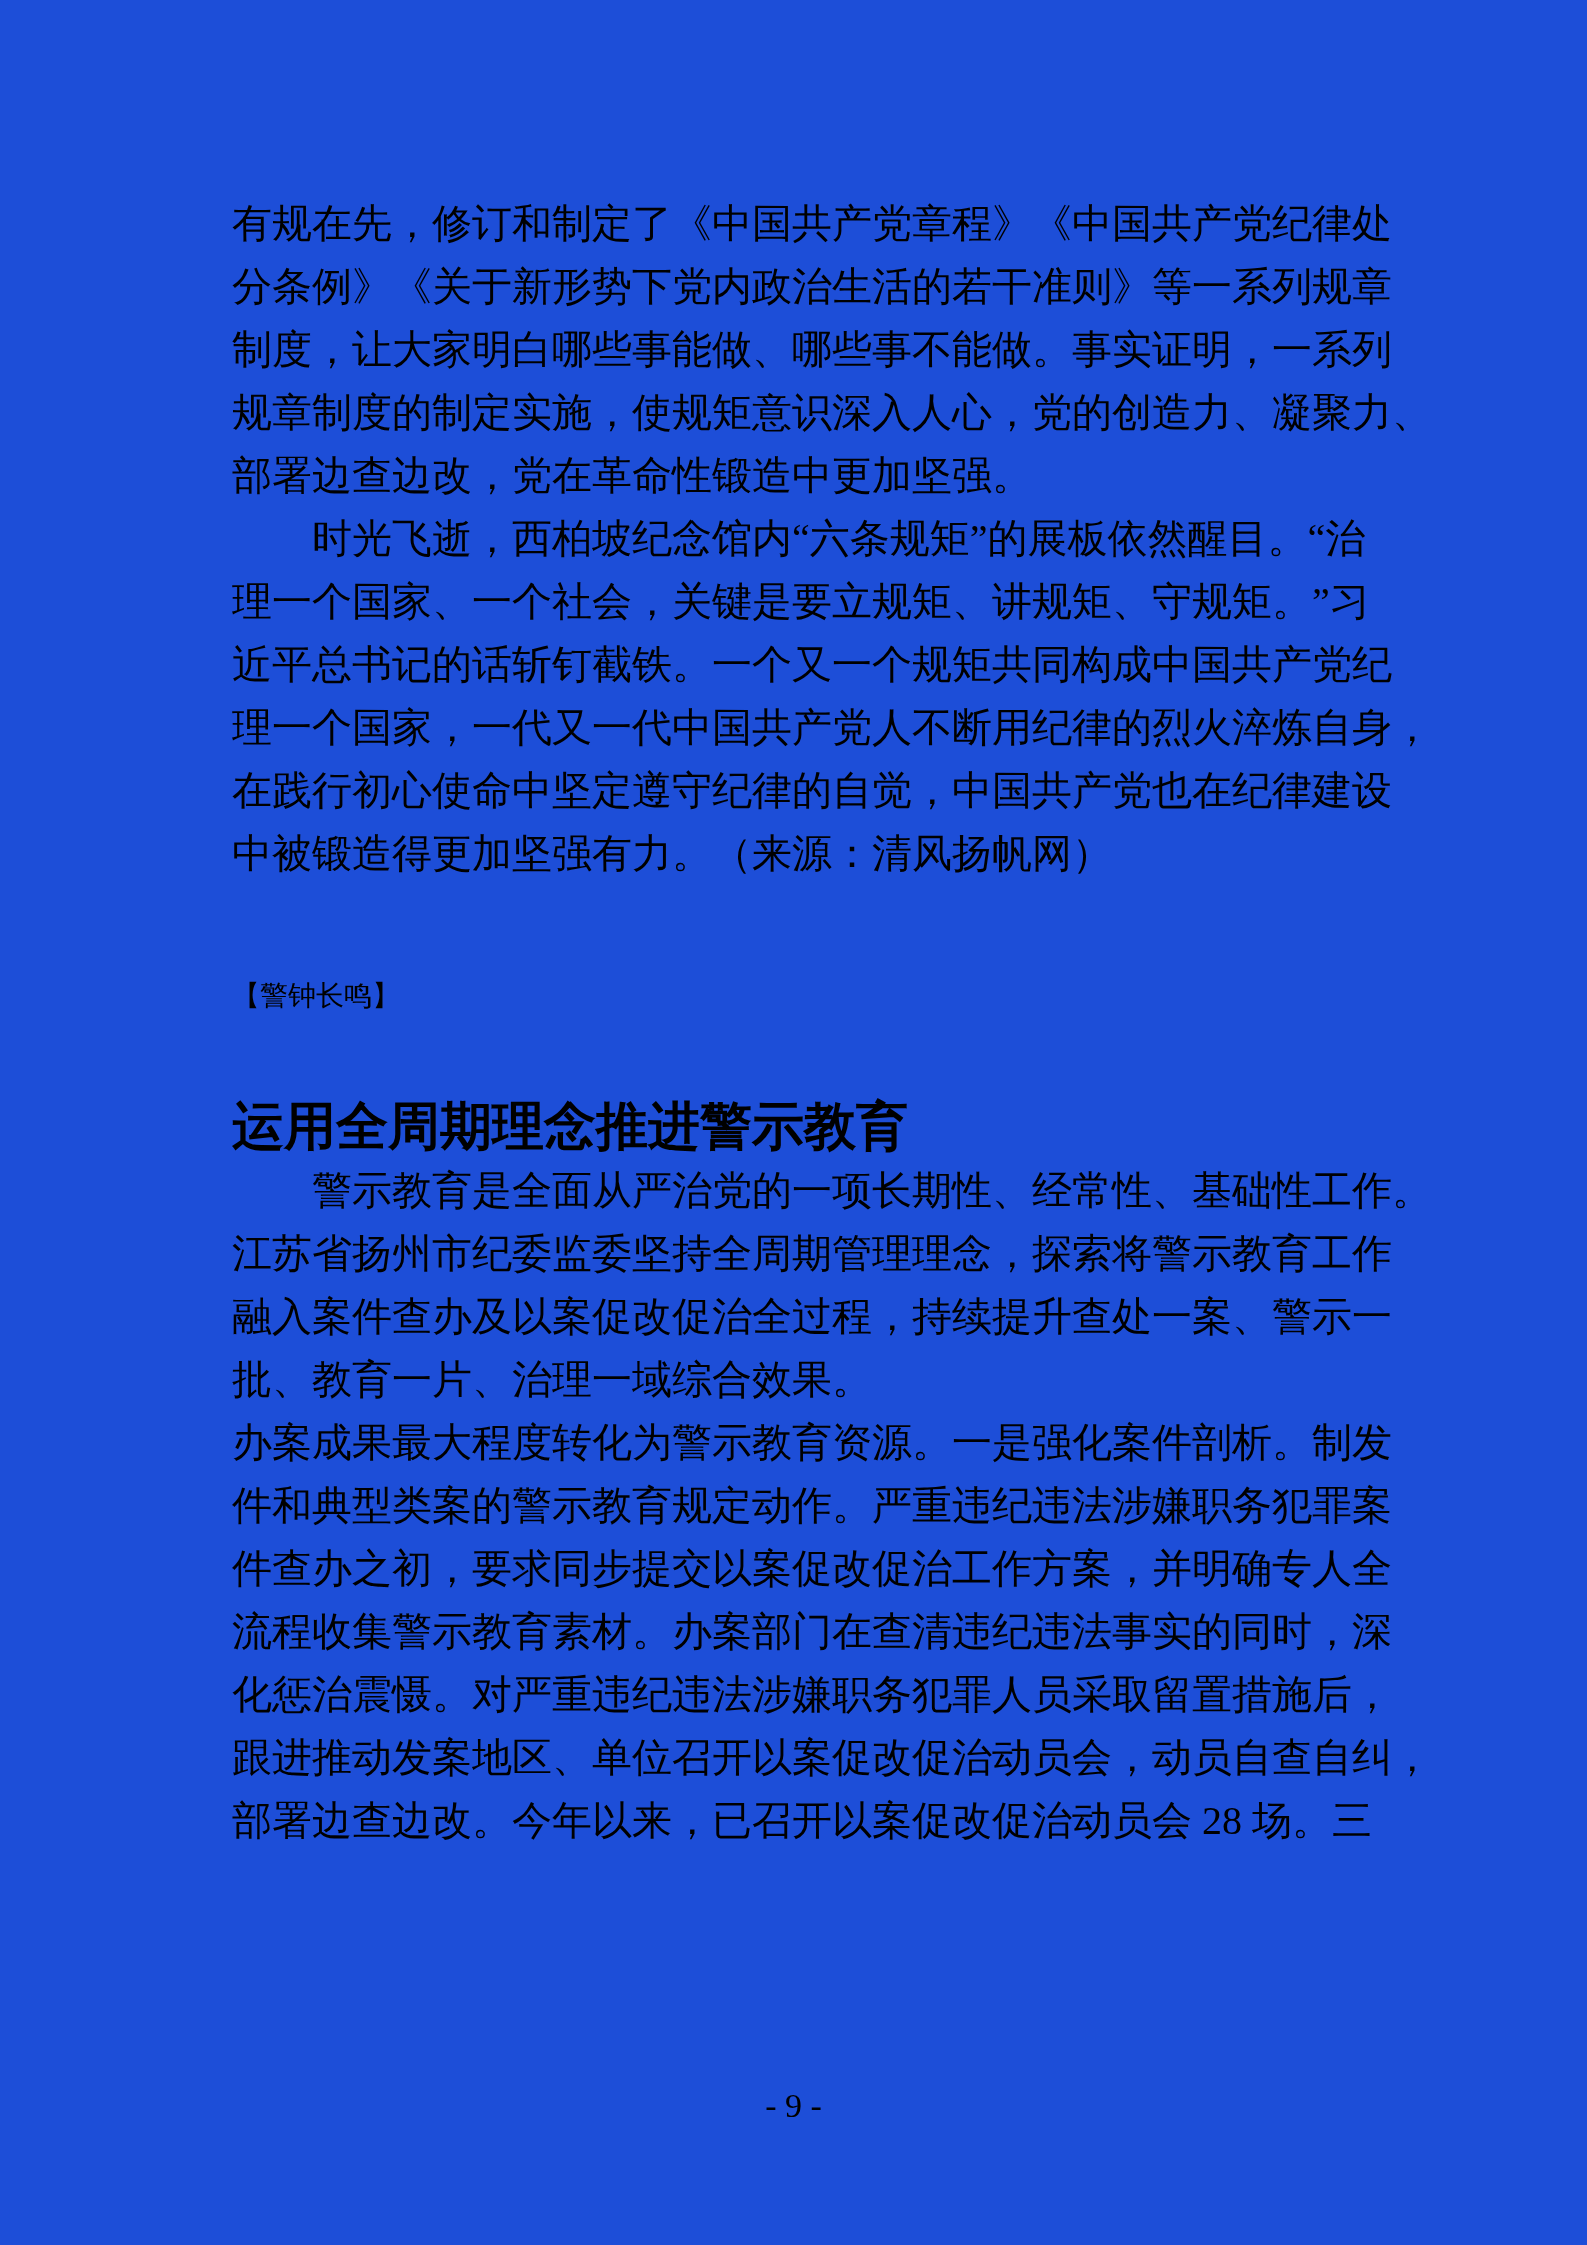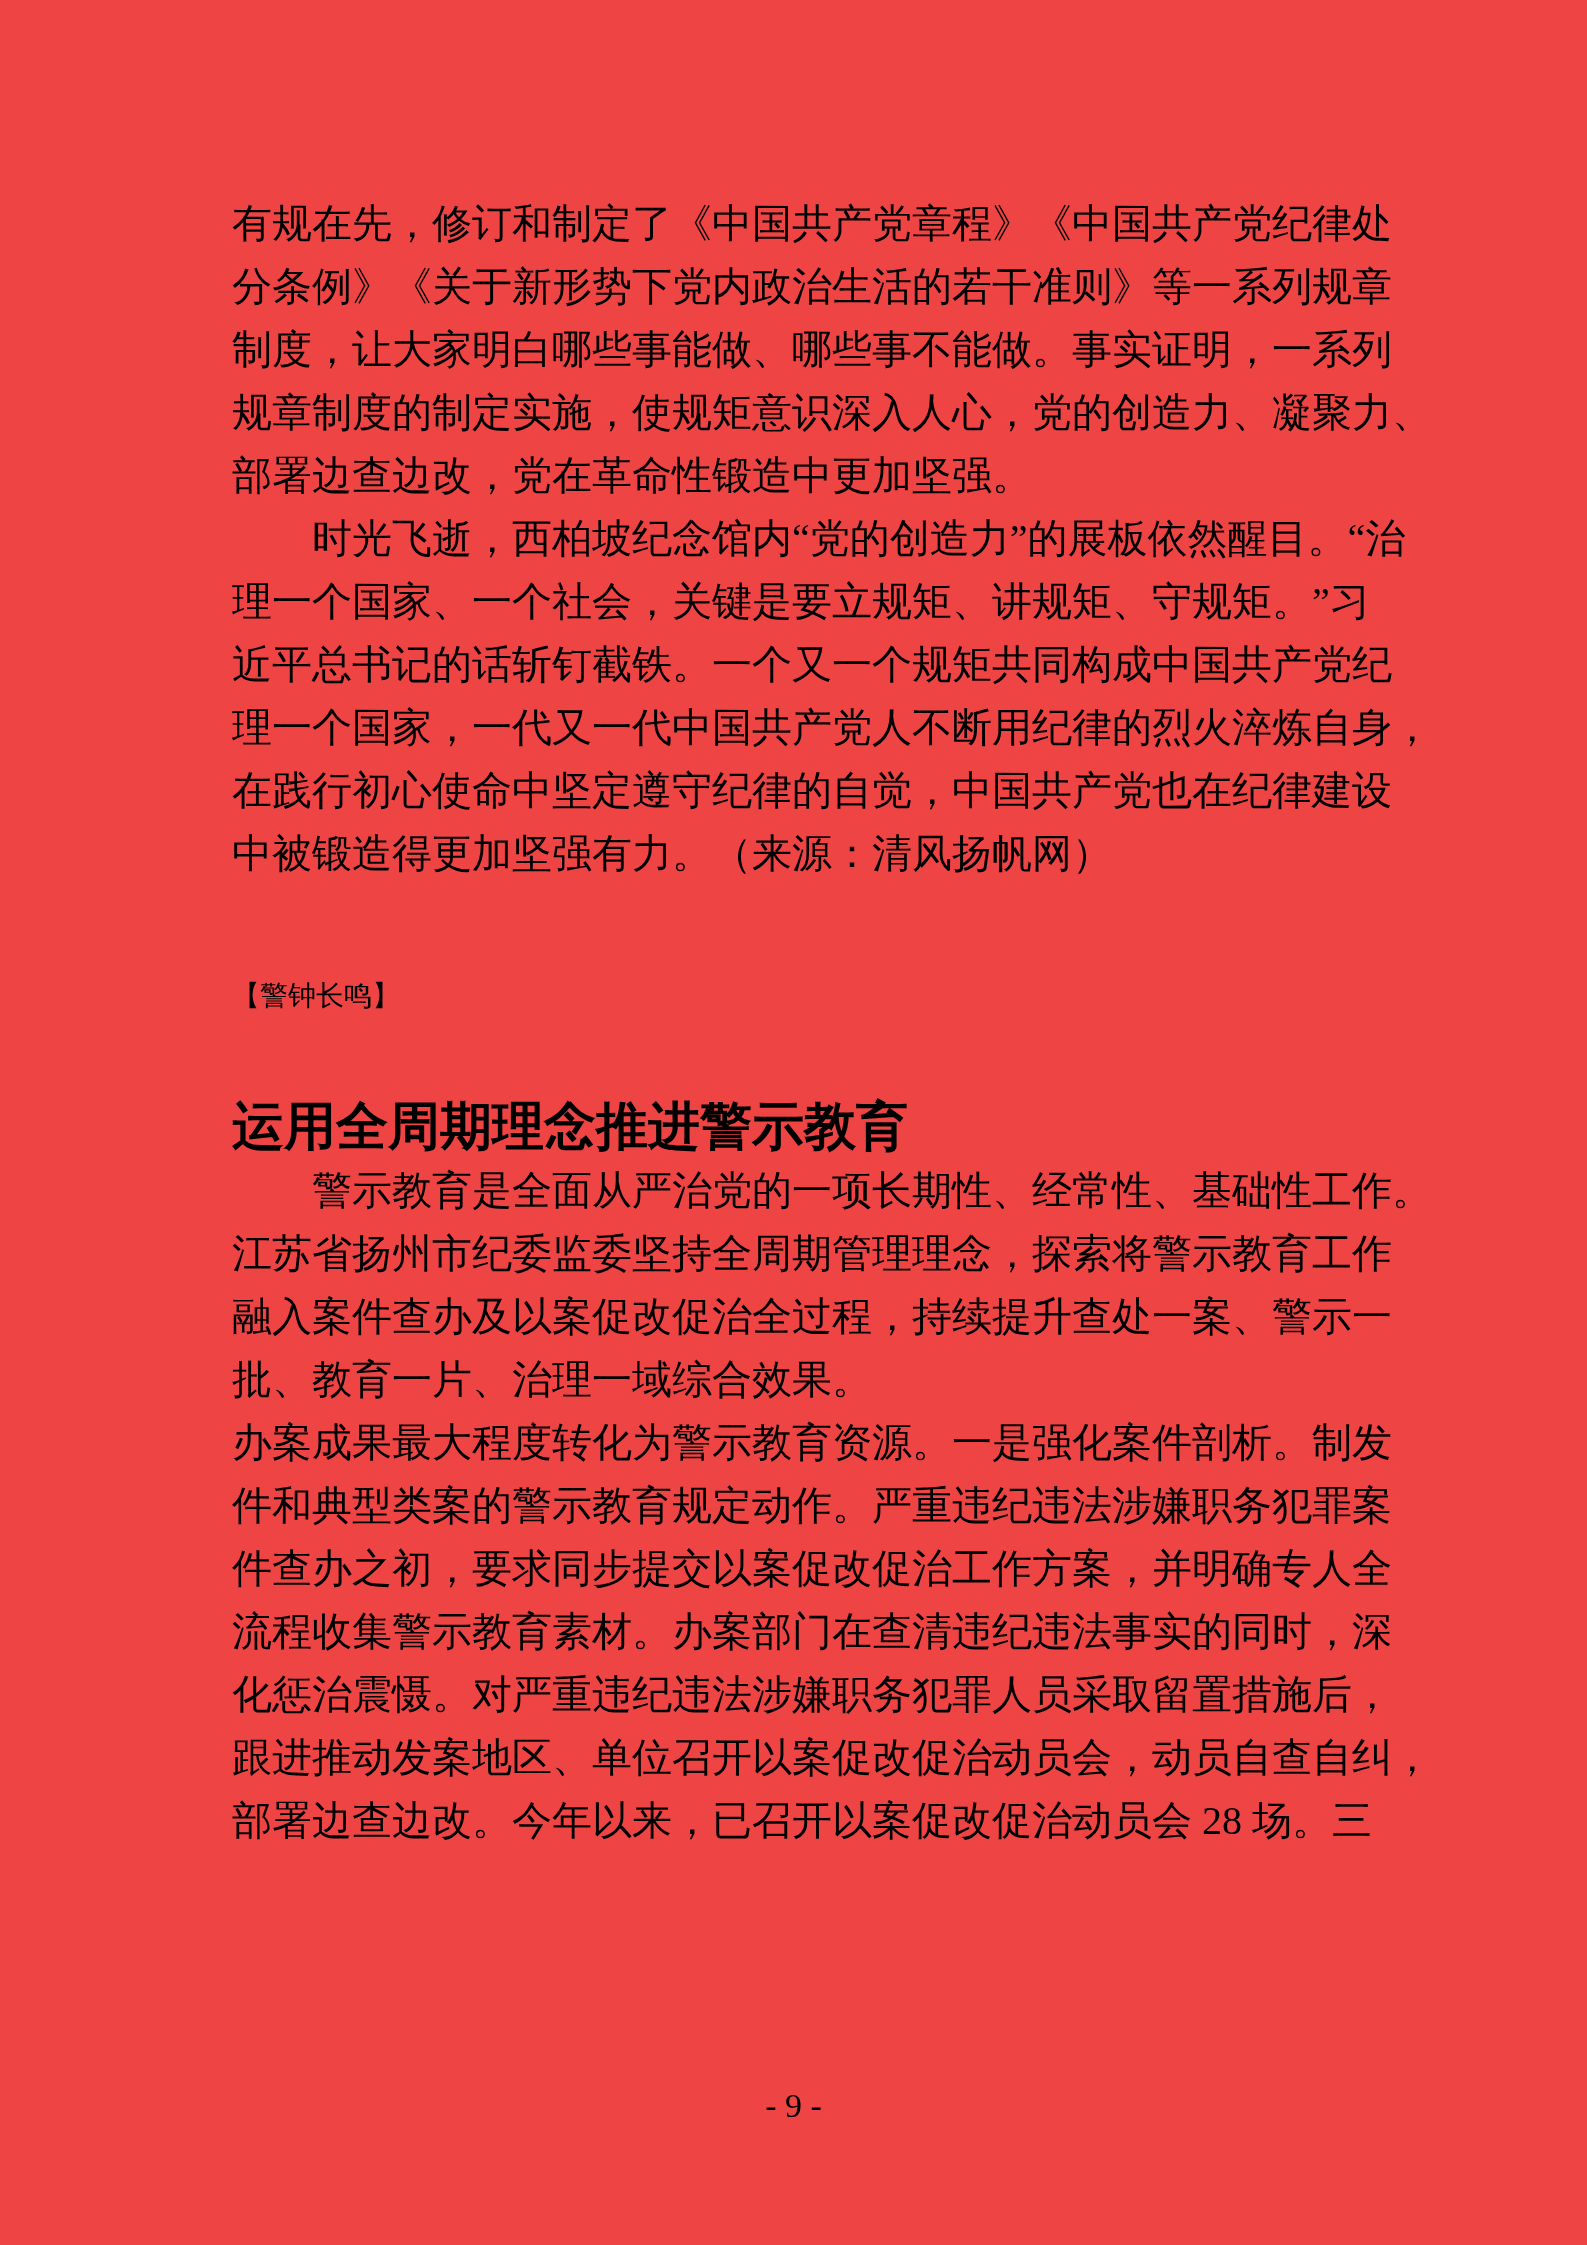--- a/index.html
+++ b/index.html
@@ -8,21 +8,21 @@
     height: 2245px;
     position: relative;
     background: #e8e8e8;
     font-family: "Liberation Serif", "DejaVu Serif", serif;
   }
   .page {
     position: absolute;
     left: 0; top: 0;
     width: 1587px;
     height: 2245px;
-    background: #ef4444;
+    background: #1d4ed8;
     color: #000000;
     overflow: hidden;
   }
   .content {
     position: absolute;
     left: 232px;
     top: 192px;
     width: 1200px;
   }
   .para { margin: 0; padding: 0; }
@@ -70,21 +70,21 @@
 
     <div class="para">
       <div class="line">有规在先，修订和制定了《中国共产党章程》《中国共产党纪律处</div>
       <div class="line">分条例》《关于新形势下党内政治生活的若干准则》等一系列规章</div>
       <div class="line">制度，让大家明白哪些事能做、哪些事不能做。事实证明，一系列</div>
       <div class="line">规章制度的制定实施，使规矩意识深入人心，党的创造力、凝聚力、</div>
       <div class="line">部署边查边改，党在革命性锻造中更加坚强。</div>
     </div>
 
     <div class="para">
-      <div class="line indent2">时光飞逝，西柏坡纪念馆内“党的创造力”的展板依然醒目。“治</div>
+      <div class="line indent2">时光飞逝，西柏坡纪念馆内“六条规矩”的展板依然醒目。“治</div>
       <div class="line">理一个国家、一个社会，关键是要立规矩、讲规矩、守规矩。”习</div>
       <div class="line">近平总书记的话斩钉截铁。一个又一个规矩共同构成中国共产党纪</div>
       <div class="line">理一个国家，一代又一代中国共产党人不断用纪律的烈火淬炼自身，</div>
       <div class="line">在践行初心使命中坚定遵守纪律的自觉，中国共产党也在纪律建设</div>
       <div class="line">中被锻造得更加坚强有力。（来源：清风扬帆网）</div>
     </div>
 
     <div class="section-heading-line">【警钟长鸣】</div>
 
     <div class="doc-title">运用全周期理念推进警示教育</div>

